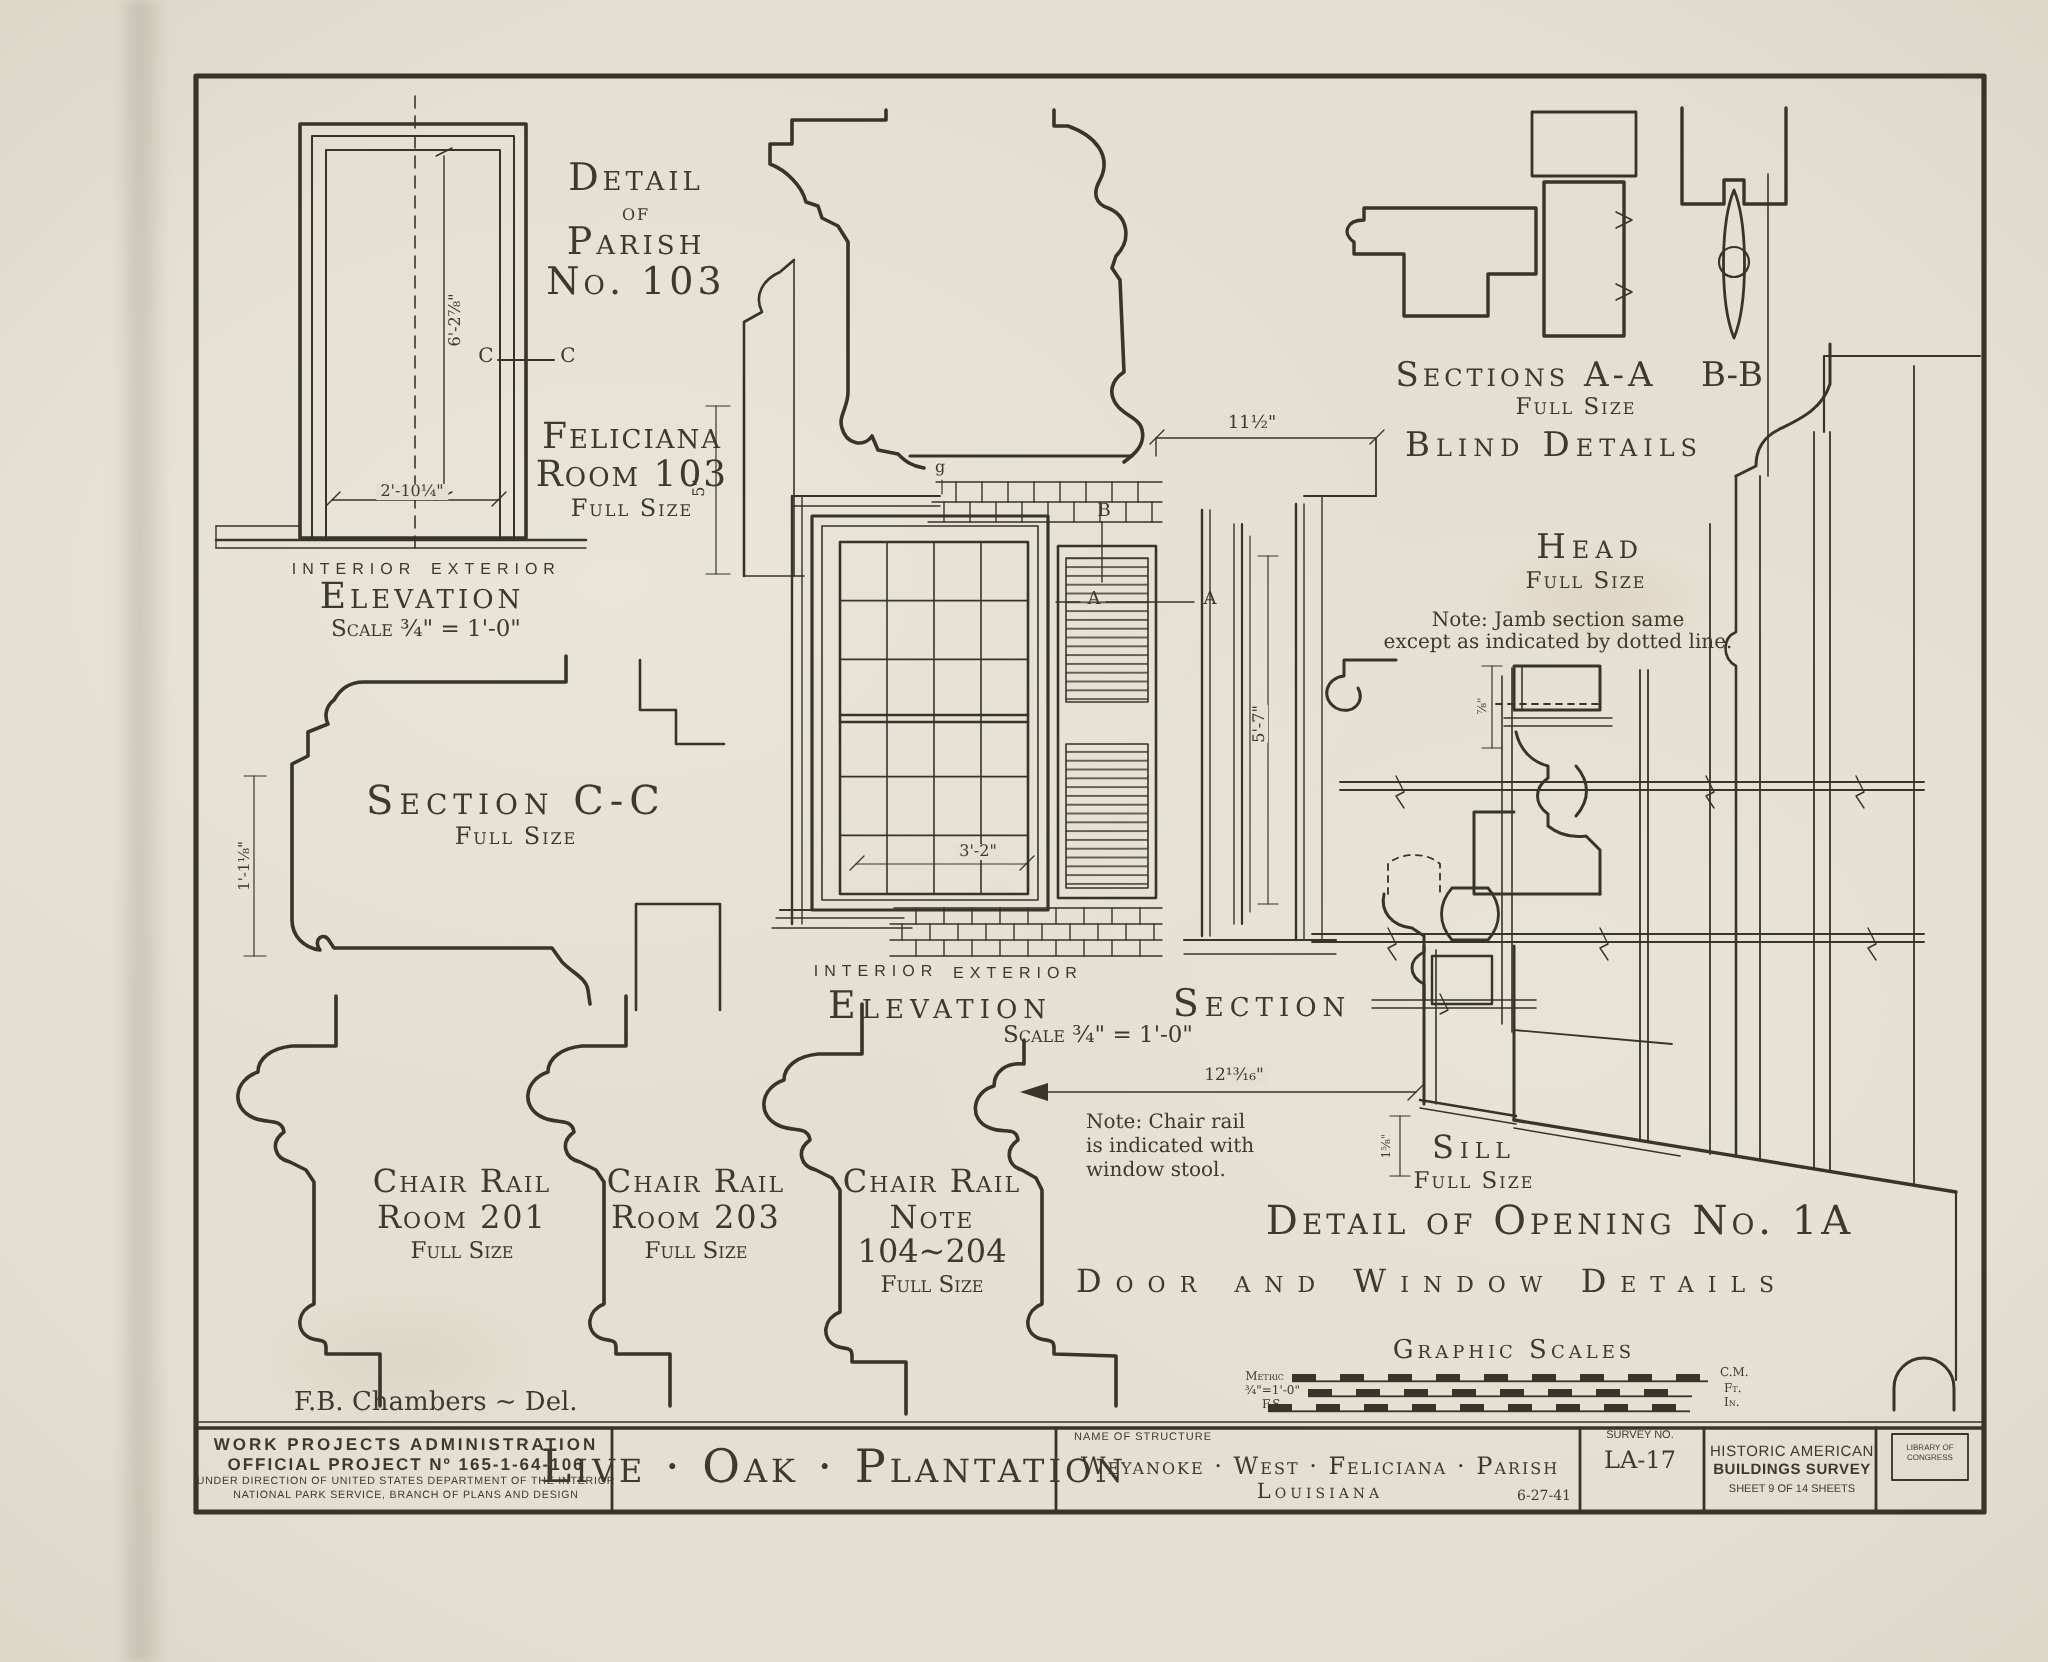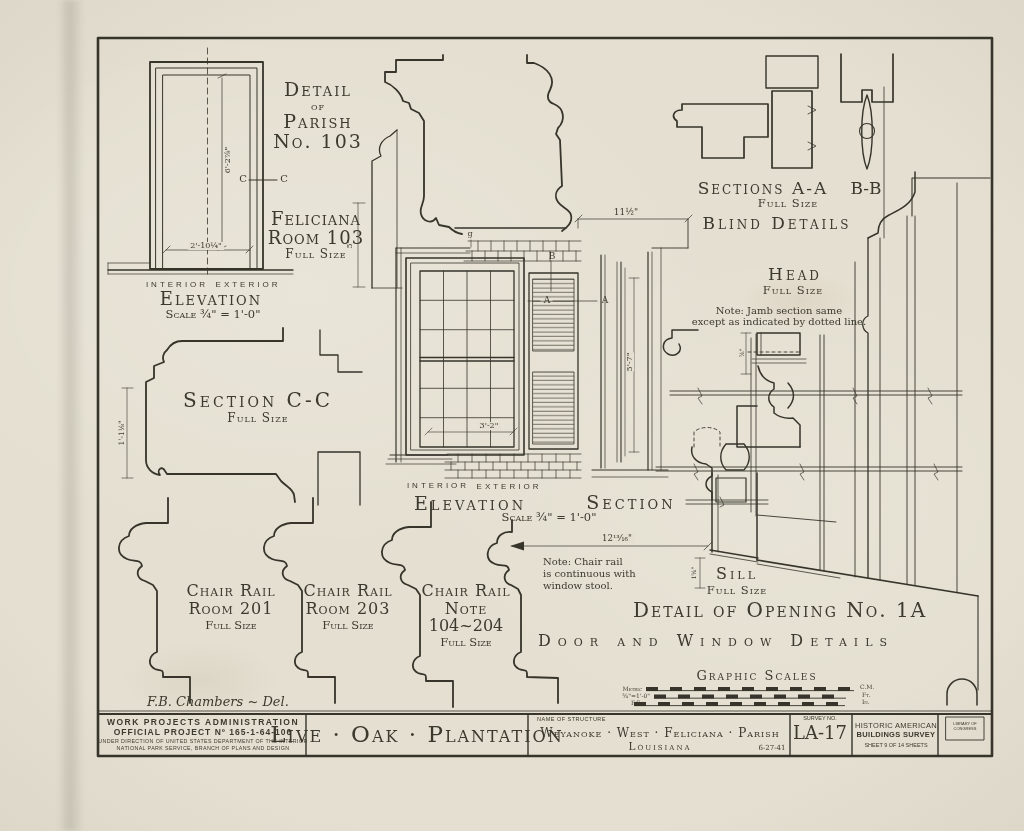--- a/index.html
+++ b/index.html
@@ -16,21 +16,21 @@
     filter:blur(2px);}
   .blotch{position:absolute;border-radius:50%;pointer-events:none;}
   svg{position:absolute;left:0;top:0;}
   .t{position:absolute;font-family:"DejaVu Serif",serif;font-variant:small-caps;
      color:#3c392d;white-space:nowrap;line-height:1;transform:translateX(-50%);text-align:center;}
   .tl{transform:none;text-align:left;}
   .tr{transform:translateX(-100%);text-align:right;}
   .rot{transform:translate(-50%,-50%) rotate(-90deg);}
   .plain{font-variant:normal;}
   .sans{font-family:"Liberation Sans",sans-serif;font-variant:normal;}
-  .ital{font-style:italic;font-variant:normal;}
+  .ital{font-variant:normal;}
 </style>
 </head>
 <body>
 
 <div id="paper"></div>
 <div class="tear"></div>
 <div class="blotch" style="left:740px;top:270px;width:120px;height:60px;background:radial-gradient(rgba(160,120,90,0.10),rgba(0,0,0,0) 70%);"></div>
 <div class="blotch" style="left:120px;top:640px;width:160px;height:80px;background:radial-gradient(rgba(120,110,80,0.08),rgba(0,0,0,0) 70%);"></div>
 
 <svg width="1024" height="831" viewBox="0 0 1024 831">
@@ -375,21 +375,21 @@
 <div class="t plain" style="left:779px;top:306px;font-size:10px">Note: Jamb section same</div>
 <div class="t plain" style="left:779px;top:317px;font-size:10px">except as indicated by dotted line.</div>
 <div class="t rot plain" style="left:742px;top:353px;font-size:6px">⅞"</div>
 
 <div class="t" style="left:737px;top:566px;font-size:16px;letter-spacing:3px">Sill</div>
 <div class="t" style="left:737px;top:585px;font-size:11.5px;letter-spacing:1px">Full Size</div>
 <div class="t plain" style="left:617px;top:534px;font-size:8.5px;background:#e4dfd0;padding:0 2px">12¹³⁄₁₆"</div>
 <div class="t rot plain" style="left:694px;top:573px;font-size:6px">1⅝"</div>
 
 <div class="t tl plain" style="left:543px;top:557px;font-size:10px">Note: Chair rail</div>
-<div class="t tl plain" style="left:543px;top:569px;font-size:10px">is continuous with</div>
+<div class="t tl plain" style="left:543px;top:569px;font-size:10px">is indicated with</div>
 <div class="t tl plain" style="left:543px;top:581px;font-size:10px">window stool.</div>
 
 <div class="t" style="left:780px;top:600px;font-size:20px;letter-spacing:2px">Detail of Opening No. 1A</div>
 <div class="t" style="left:716px;top:633px;font-size:16px;letter-spacing:7px">Door and Window Details</div>
 
 <div class="t" style="left:231px;top:583px;font-size:16px;letter-spacing:1px">Chair Rail</div>
 <div class="t" style="left:231px;top:601px;font-size:16px;letter-spacing:1px">Room 201</div>
 <div class="t" style="left:231px;top:620px;font-size:11.5px">Full Size</div>
 <div class="t" style="left:348px;top:583px;font-size:16px;letter-spacing:1px">Chair Rail</div>
 <div class="t" style="left:348px;top:601px;font-size:16px;letter-spacing:1px">Room 203</div>
@@ -411,18 +411,18 @@
 
 <div class="t sans" style="left:203px;top:718px;font-size:8.5px;font-weight:bold;letter-spacing:1.5px">WORK PROJECTS ADMINISTRATION</div>
 <div class="t sans" style="left:203px;top:728px;font-size:8.5px;font-weight:bold;letter-spacing:1px">OFFICIAL PROJECT Nº 165-1-64-106</div>
 <div class="t sans" style="left:203px;top:739px;font-size:5.3px;letter-spacing:0.4px">UNDER DIRECTION OF UNITED STATES DEPARTMENT OF THE INTERIOR</div>
 <div class="t sans" style="left:203px;top:746px;font-size:5.3px;letter-spacing:0.4px">NATIONAL PARK SERVICE, BRANCH OF PLANS AND DESIGN</div>
 <div class="t" style="left:417px;top:723px;font-size:23px;letter-spacing:2px">Live · Oak · Plantation</div>
 <div class="t tl sans" style="left:537px;top:717px;font-size:5.5px;letter-spacing:0.5px">NAME OF STRUCTURE</div>
 <div class="t" style="left:660px;top:727px;font-size:12px;letter-spacing:1px">Weyanoke · West · Feliciana · Parish</div>
 <div class="t" style="left:660px;top:741px;font-size:10.5px;letter-spacing:2px">Louisiana</div>
 <div class="t sans" style="left:820px;top:716px;font-size:5.5px">SURVEY NO.</div>
-<div class="t" style="left:820px;top:724px;font-size:18px">LA-17</div>
+<div class="t" style="left:820px;top:724px;font-size:12px">LA-17</div>
 <div class="t plain" style="left:772px;top:745px;font-size:7px">6-27-41</div>
 <div class="t sans" style="left:896px;top:722px;font-size:7.5px;font-weight:normal;letter-spacing:0.3px">HISTORIC AMERICAN</div>
 <div class="t sans" style="left:896px;top:731px;font-size:7.5px;font-weight:bold;letter-spacing:0.3px">BUILDINGS SURVEY</div>
 <div class="t sans" style="left:896px;top:743px;font-size:5.5px">SHEET 9 OF 14 SHEETS</div>
 <div class="t sans" style="left:965px;top:721px;font-size:4px;width:34px;white-space:normal;line-height:1.3">LIBRARY OF CONGRESS</div>
 
 </body></html>

